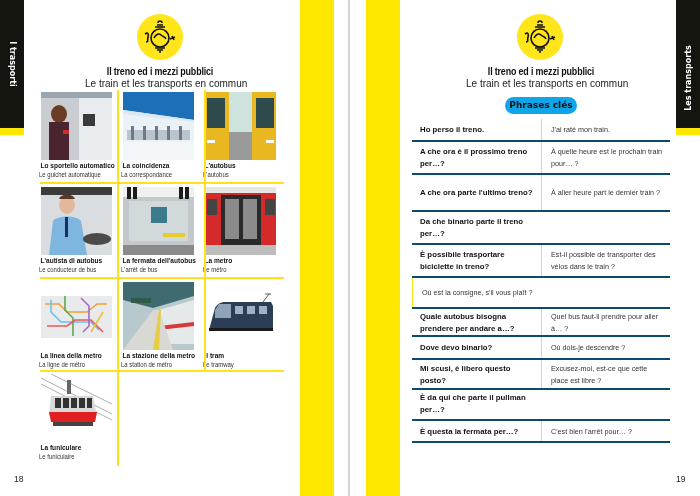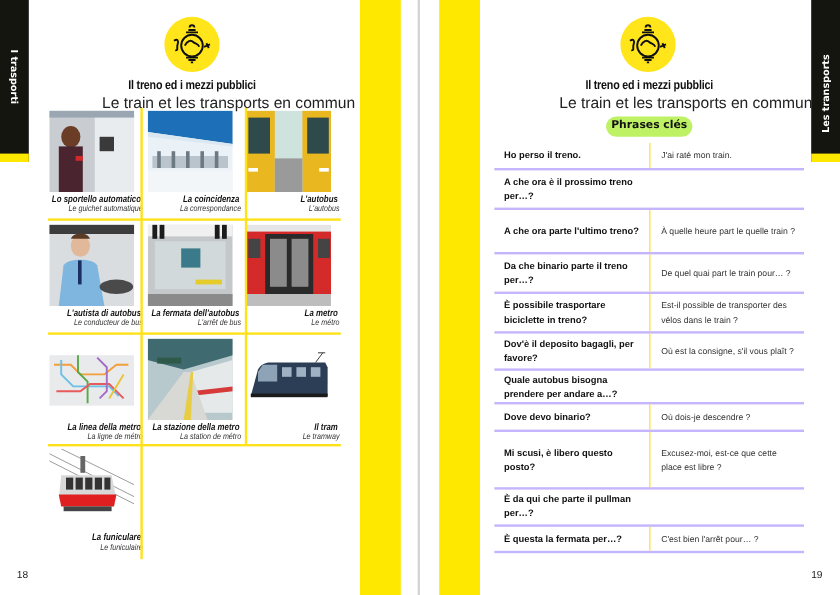--- a/index.html
+++ b/index.html
@@ -19,35 +19,35 @@
   .side-tab::after { content: ""; position: absolute; left: 0; right: 0; bottom: 0; height: 7px; background: #ffe800; }
   .tab-left { left: 0; }
   .tab-right { left: 676px; }
   .tab-text { position: absolute; left: 50%; top: 64px; transform: translate(-50%, -50%) rotate(90deg); color: #fff; font-size: 8px; font-weight: bold; white-space: nowrap; font-family: "DejaVu Sans", sans-serif; }
   .tab-right .tab-text { transform: translate(-50%, -50%) rotate(-90deg); top: 78px; }
 
   .logo { position: absolute; width: 46px; height: 46px; border-radius: 50%; background: #ffe51a; }
   .logo svg { width: 46px; height: 46px; }
 
   .head-title { position: absolute; text-align: center; font-family: "Liberation Sans", sans-serif; font-weight: bold; font-size: 10.5px; letter-spacing: -0.2px; transform: scaleX(0.85); color: #111; white-space: nowrap; }
-  .head-sub { position: absolute; text-align: left; font-size: 13px; color: #222; white-space: nowrap; }
+  .head-sub { position: absolute; text-align: left; font-size: 10px; color: #222; white-space: nowrap; }
 
   
   .vocab-grid { position: absolute; left: 38px; top: 90px; width: 246px; }
-  .cell { position: absolute; width: 82px; height: 92px; text-align: right; font-style: italic; }
+  .cell { position: absolute; width: 82px; height: 92px; text-align: left; }
   .cell .pic { position: absolute; left: 3px; top: 2px; width: 71px; height: 68px; overflow: hidden; }
   .cell .it { position: absolute; left: -6px; right: -6px; top: 71px; font-size: 8px; font-weight: bold; color: #111; white-space: nowrap; transform: scaleX(0.82); }
   .cell .fr { position: absolute; left: -6px; right: -6px; top: 81px; font-size: 7px; color: #333; white-space: nowrap; transform: scaleX(0.85); }
   .hline { position: absolute; height: 2px; background: #ffe21a; }
   .vline { position: absolute; width: 2px; background: #ffe21a; }
 
-  .pill { position: absolute; left: 505px; top: 97px; width: 72px; height: 17px; border-radius: 9px; background: #bef264; font-size: 9px; font-weight: bold; text-align: center; line-height: 17px; color: #111; font-family: "DejaVu Sans", sans-serif; }
+  .pill { position: absolute; left: 505px; top: 97px; width: 72px; height: 17px; border-radius: 9px; background: #0ea5e9; font-size: 9px; font-weight: bold; text-align: center; line-height: 17px; color: #111; font-family: "DejaVu Sans", sans-serif; }
 
   .phrase-table { position: absolute; left: 412px; top: 119px; width: 258px; }
-  .prow { position: relative; border-bottom: 2px solid #c4b5fd; display: flex; }
+  .prow { position: relative; border-bottom: 2px solid #0c4a6e; display: flex; }
   .prow .it { width: 129px; padding: 4px 4px 3px 8px; font-size: 7.8px; font-weight: bold; line-height: 12px; color: #111; display: flex; align-items: center; }
   .prow .fr { flex: 1; padding: 4px 4px 3px 9px; font-size: 7.2px; line-height: 12px; color: #333; border-left: 1px solid #ffe21a; display: flex; align-items: center; }
 
   .page-num { position: absolute; top: 474px; font-size: 8.5px; color: #222; }
 </style>
 </head>
 <body>
 
 <div class="page page-left"></div>
 <div class="page page-right"></div>
@@ -287,45 +287,45 @@
 
 <div class="pill">Phrases clés</div>
 
 <div class="phrase-table">
   <div class="prow" style="height:23px;">
     <div class="it">Ho perso il treno.</div>
     <div class="fr">J'ai raté mon train.</div>
   </div>
   <div class="prow" style="height:33px;">
     <div class="it">A che ora è il prossimo treno per…?</div>
+    <div class="fr">À quelle heure est le prochain train pour… ?</div>
   </div>
   <div class="prow" style="height:37px;">
     <div class="it">A che ora parte l'ultimo treno?</div>
-    <div class="fr">À quelle heure part le quelle train ?</div>
+    <div class="fr">À aller heure part le dernier train ?</div>
   </div>
   <div class="prow" style="height:33px;">
     <div class="it">Da che binario parte il treno per…?</div>
-    <div class="fr">De quel quai part le train pour… ?</div>
   </div>
   <div class="prow" style="height:33px;">
     <div class="it">È possibile trasportare biciclette in treno?</div>
     <div class="fr">Est-il possible de transporter des vélos dans le train ?</div>
   </div>
   <div class="prow" style="height:31px;">
-    <div class="it">Dov'è il deposito bagagli, per favore?</div>
     <div class="fr">Où est la consigne, s'il vous plaît ?</div>
   </div>
   <div class="prow" style="height:28px;">
     <div class="it">Quale autobus bisogna prendere per andare a…?</div>
+    <div class="fr">Quel bus faut-il prendre pour aller à… ?</div>
   </div>
   <div class="prow" style="height:23px;">
     <div class="it">Dove devo binario?</div>
     <div class="fr">Où dois-je descendre ?</div>
   </div>
-  <div class="prow" style="height:48px;">
+  <div class="prow" style="height:30px;">
     <div class="it">Mi scusi, è libero questo posto?</div>
     <div class="fr">Excusez-moi, est-ce que cette place est libre ?</div>
   </div>
   <div class="prow" style="height:31px;align-items:flex-end;">
     <div class="it">È da qui che parte il pullman per…?</div>
   </div>
   <div class="prow" style="height:22px;">
     <div class="it">È questa la fermata per…?</div>
     <div class="fr">C'est bien l'arrêt pour… ?</div>
   </div>

